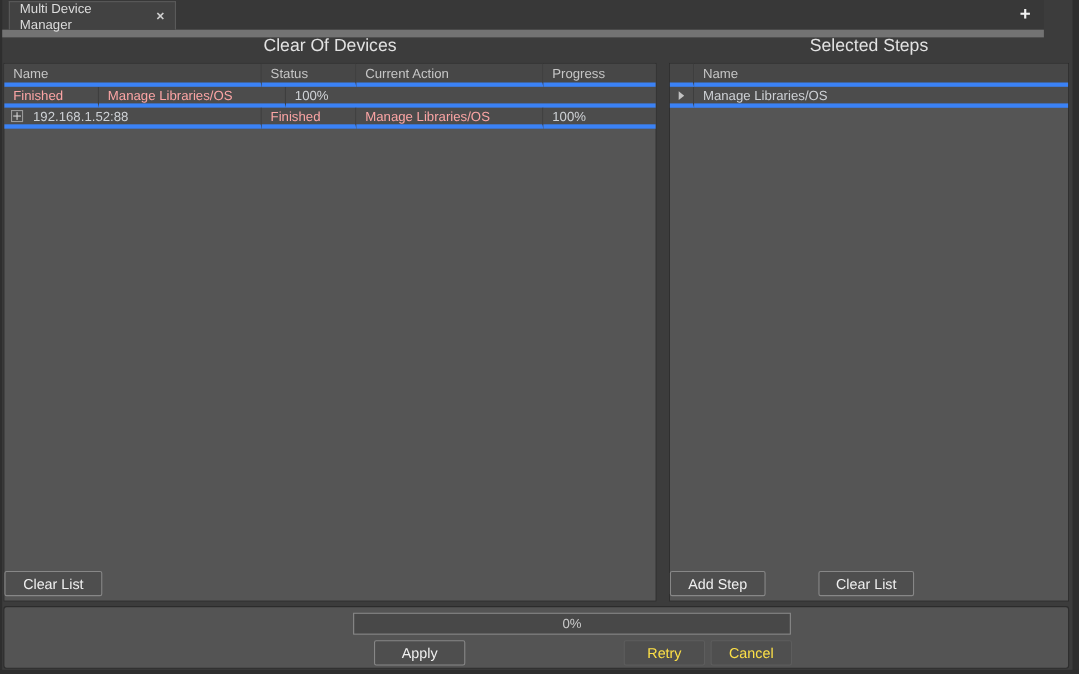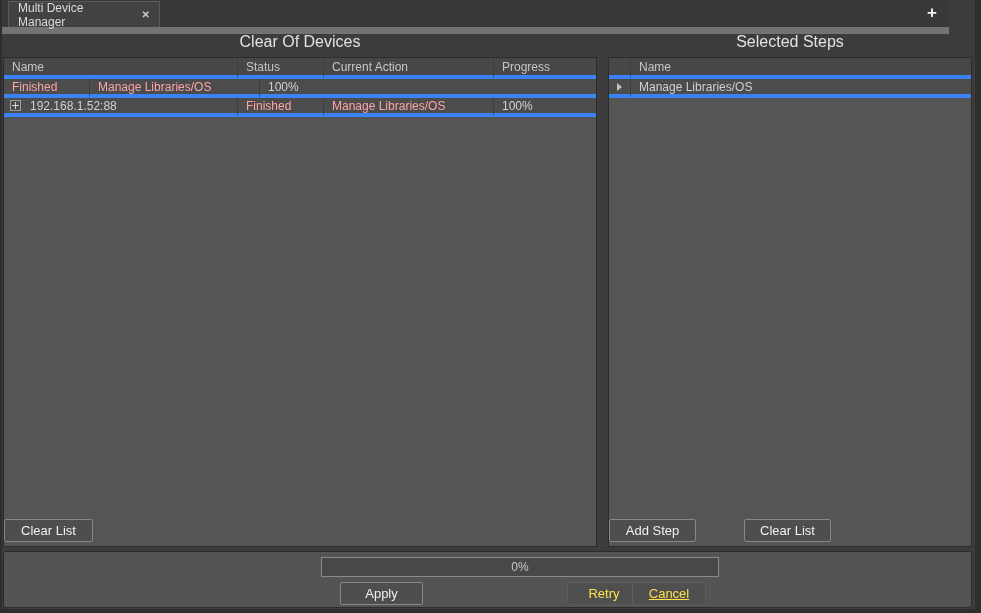--- a/index.html
+++ b/index.html
@@ -133,21 +133,21 @@
     box-sizing:border-box;
   }
   .progress-track {
     position:absolute; left:317px; top:5px; width:398px; height:20px;
     background:#484848; border:1px solid #8a8a8a; box-sizing:border-box;
     color:#c9c9c9; font-size:12px; text-align:center; line-height:18px;
   }
   .bb-btn { position:absolute; top:30px; height:23px; }
   .btn-apply  { left:317px; width:83px;margin-left:19px; }
   .btn-retry  { left:563px; width:74px; }
-  .btn-cancel { left:628px; width:74px;text-decoration:underline; }
+  .btn-cancel { left:642px; width:74px; }
 </style>
 </head>
 <body>
 
 <div class="window">
 
   <div class="tabstrip">
     <div class="tab">
       <span>Multi Device Manager</span>
       <span class="tab-close">✕</span>

